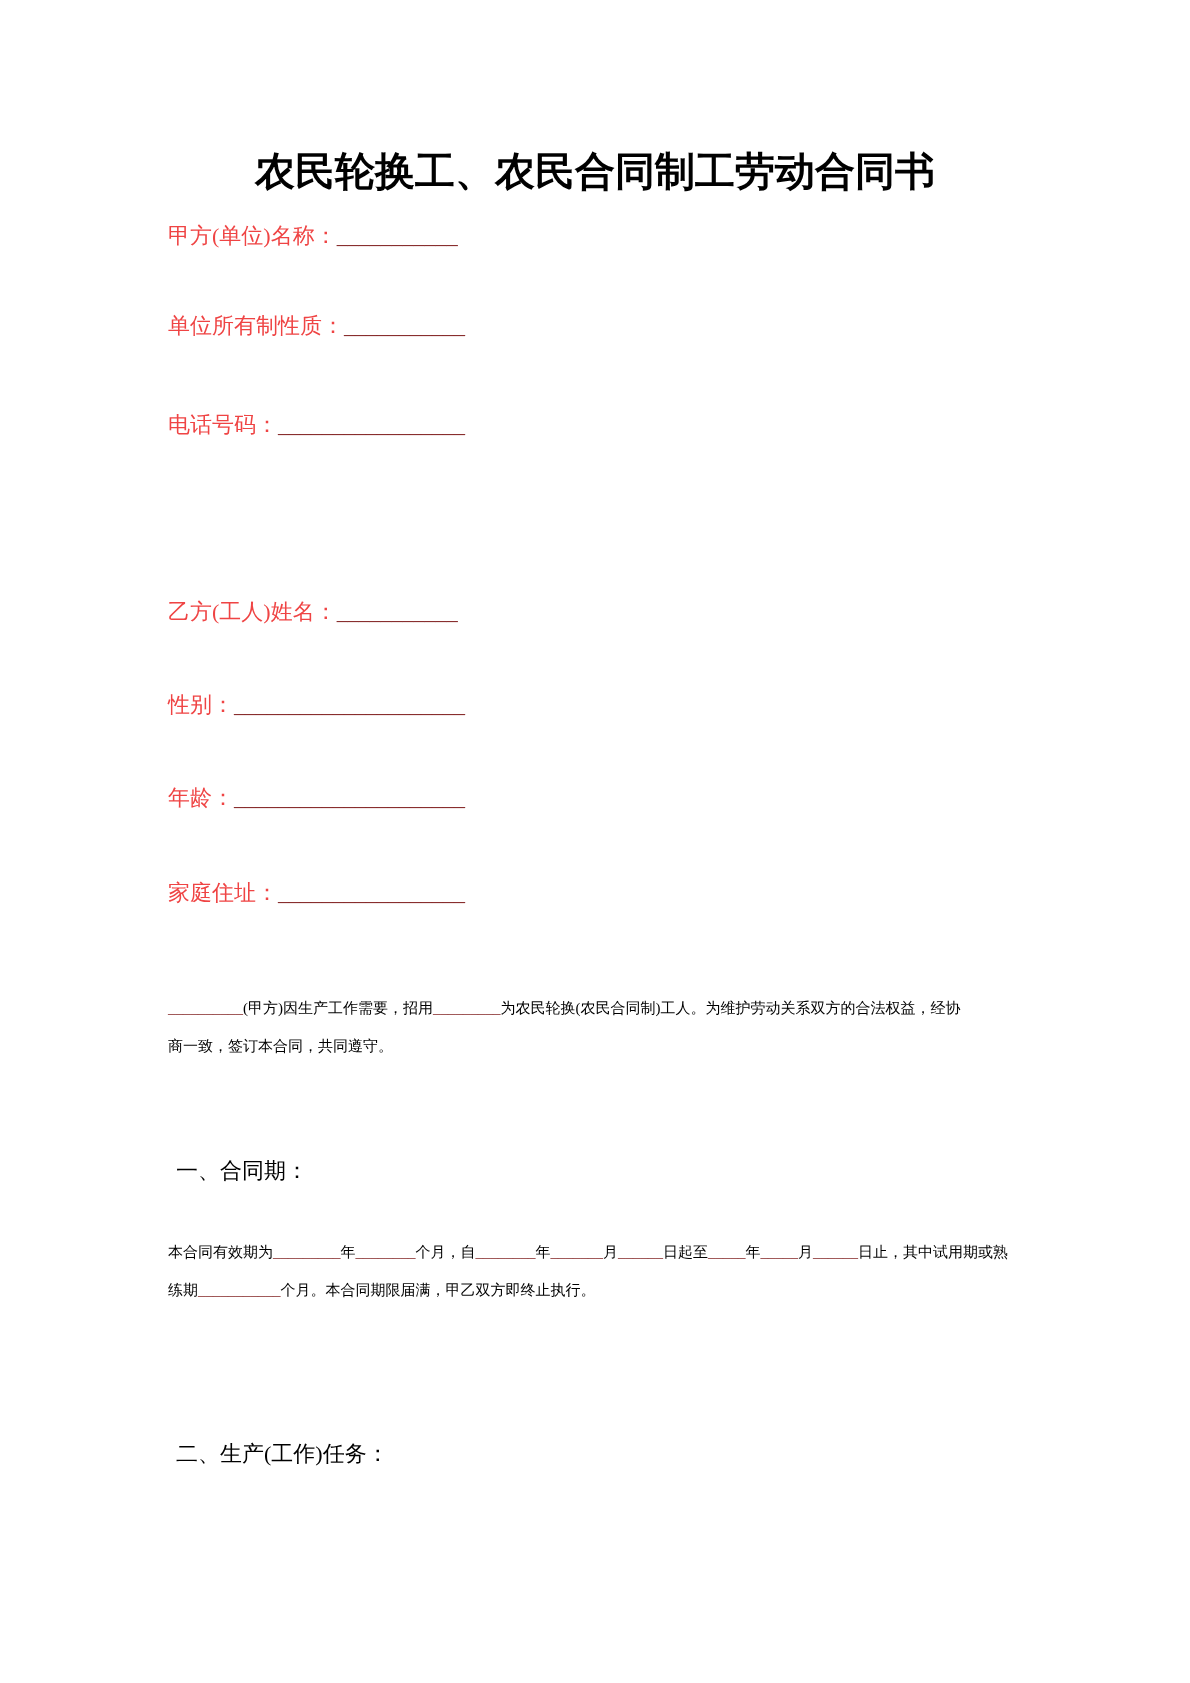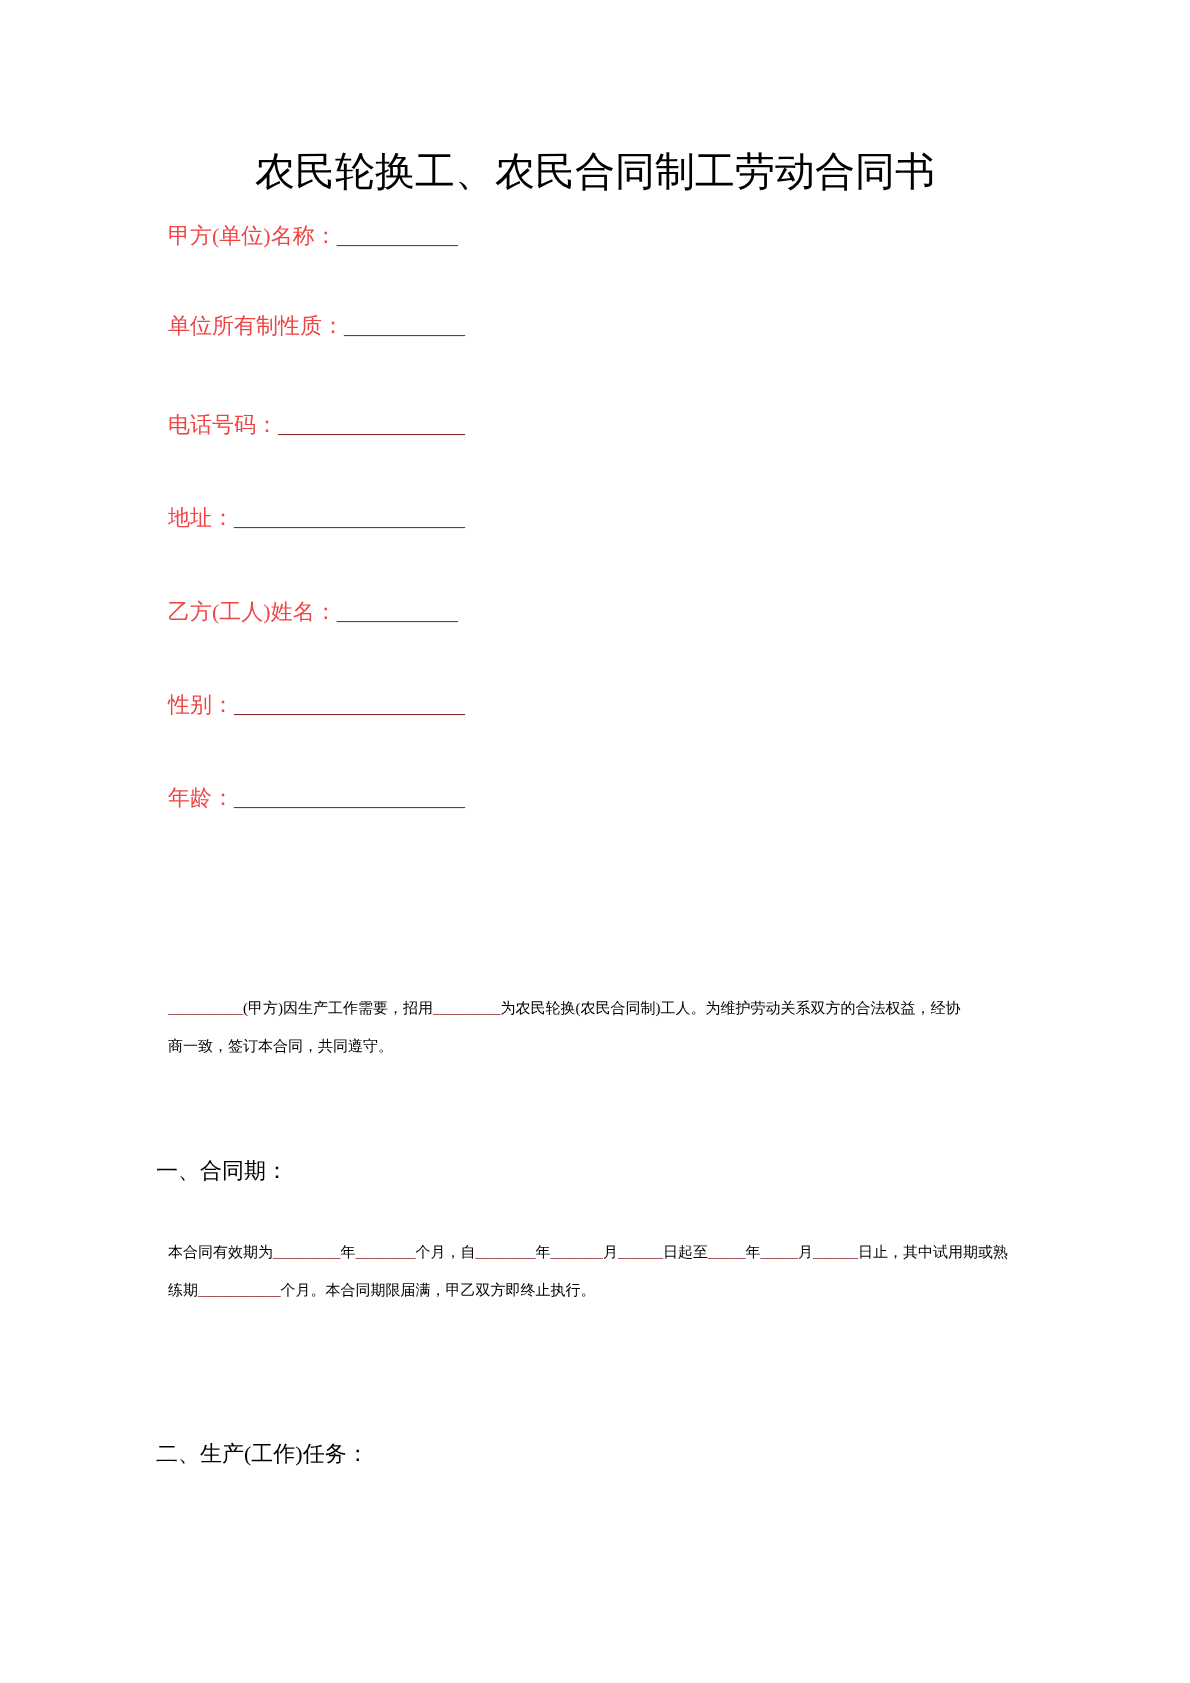--- a/index.html
+++ b/index.html
@@ -16,21 +16,21 @@
     font-family: "Liberation Serif", "DejaVu Serif", serif;
     overflow: hidden;
   }
   .doc-title {
     position: absolute;
     top: 148px;
     left: 0;
     width: 100%;
     text-align: center;
     font-size: 40px;
-    font-weight: 400;
+    font-weight: 700;
     line-height: 48px;
     white-space: nowrap;
   }
   .field {
     position: absolute;
     left: 168px;
     font-size: 22px;
     line-height: 28px;
     white-space: nowrap;
   }
@@ -41,21 +41,21 @@
   }
   .para {
     position: absolute;
     left: 168px;
     font-size: 15px;
     line-height: 38px;
     text-align: left;
   }
   .heading {
     position: absolute;
-    left: 156px;
+    left: 176px;
     font-size: 22px;
     line-height: 28px;
     white-space: nowrap;
   }
 </style>
 </head>
 <body>
 
 <div class="page">
 
@@ -66,36 +66,36 @@
   </div>
 
   <div class="field" style="top:411px">
     <span class="label">电话号码：</span><span class="blank">_________________</span>
   </div>
 
   <div class="field" style="top:312px">
     <span class="label">单位所有制性质：</span><span class="blank">___________</span>
   </div>
 
-  <div class="field" style="top:504px">
-    <span class="label">地址：</span><span class="blank">_____________________</span>
-  </div>
 
   <div class="field" style="top:598px">
     <span class="label">乙方(工人)姓名：</span><span class="blank">___________</span>
   </div>
 
   <div class="field" style="top:691px">
     <span class="label">性别：</span><span class="blank">_____________________</span>
   </div>
 
   <div class="field" style="top:784px">
     <span class="label">年龄：</span><span class="blank">_____________________</span>
   </div>
 
+  <div class="field" style="top:879px">
+    <span class="label">家庭住址：</span><span class="blank">_________________</span>
+  </div>
 
   <p class="para" style="top:989px; width:795px; margin:0"><span class="blank">__________</span><span>(甲方)因生产工作需要，招用</span><span class="blank">_________</span><span>为农民轮换(农民合同制)工人。为维护劳动关系双方的合法权益，经协商一致，签订本合同，共同遵守。</span></p>
 
   <div class="heading" style="top:1157px">一、合同期：</div>
 
   <p class="para" style="top:1233px; width:854px; margin:0"><span>本合同有效期为</span><span class="blank">_________</span><span>年</span><span class="blank">________</span><span>个月，自</span><span class="blank">________</span><span>年</span><span class="blank">_______</span><span>月</span><span class="blank">______</span><span>日起至</span><span class="blank">_____</span><span>年</span><span class="blank">_____</span><span>月</span><span class="blank">______</span><span>日止，其中试用期或熟练期</span><span class="blank">___________</span><span>个月。本合同期限届满，甲乙双方即终止执行。</span></p>
 
   <div class="heading" style="top:1440px">二、生产(工作)任务：</div>
 
 </div>

